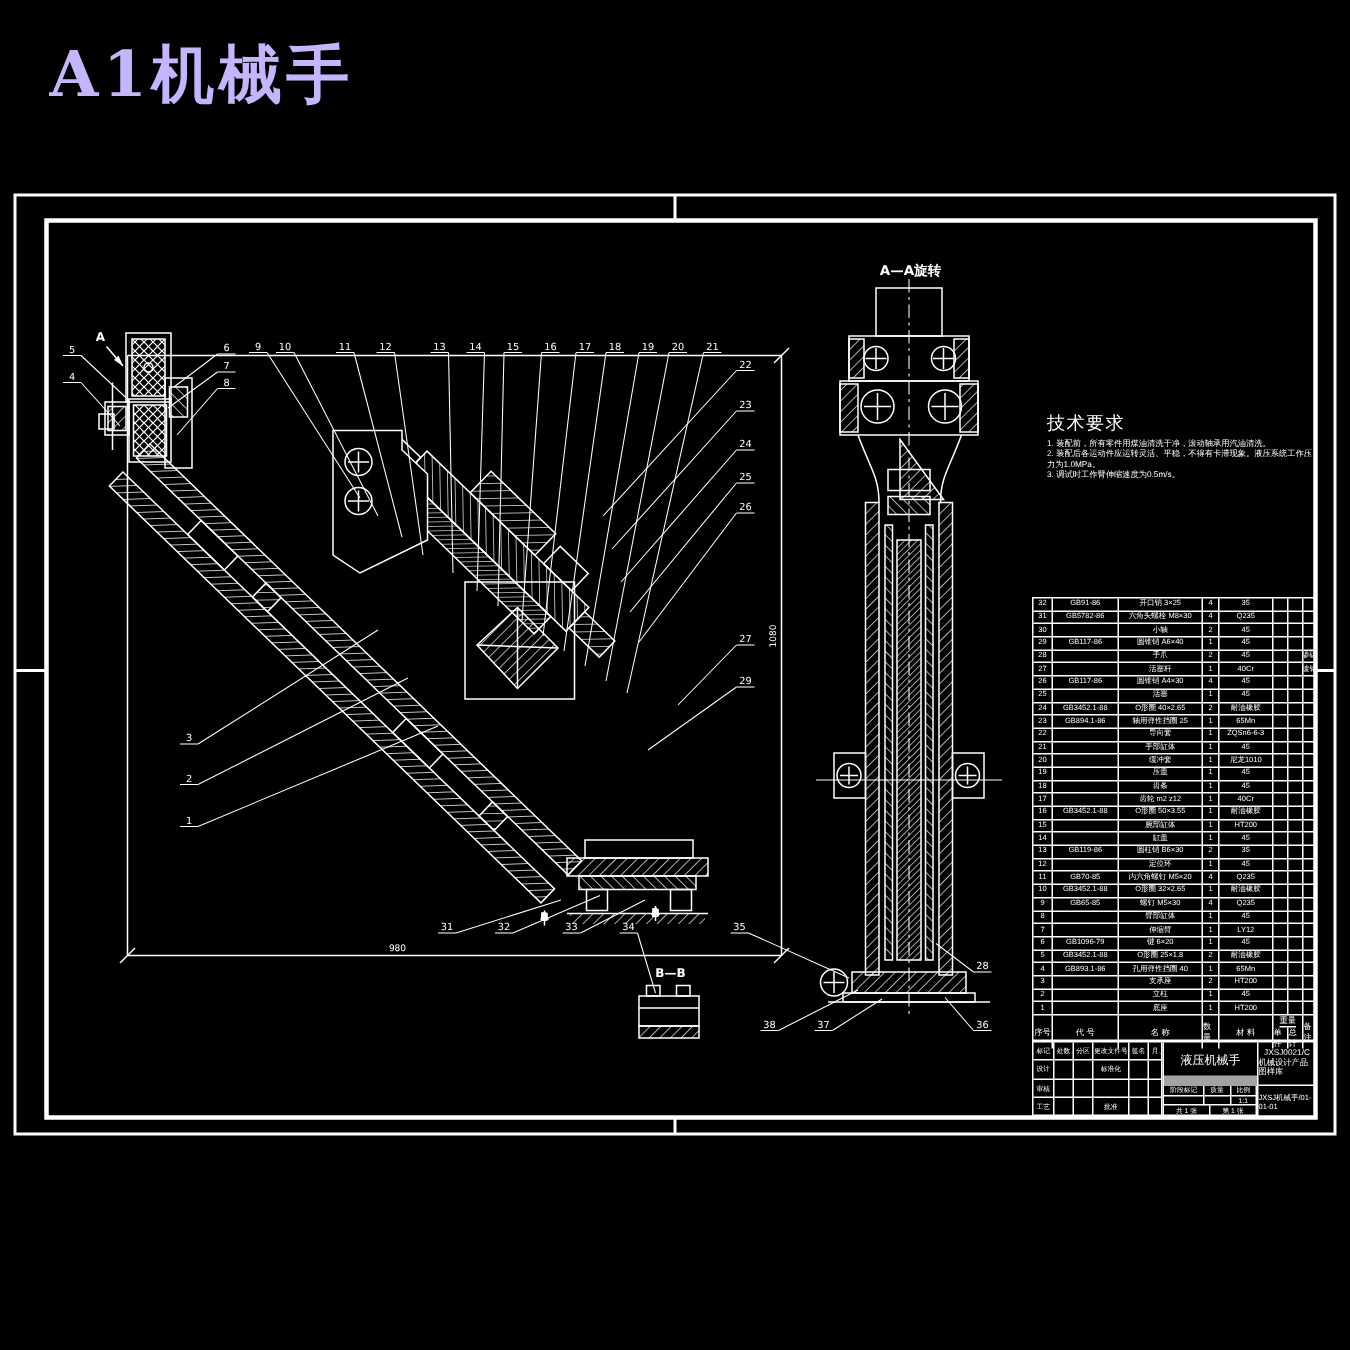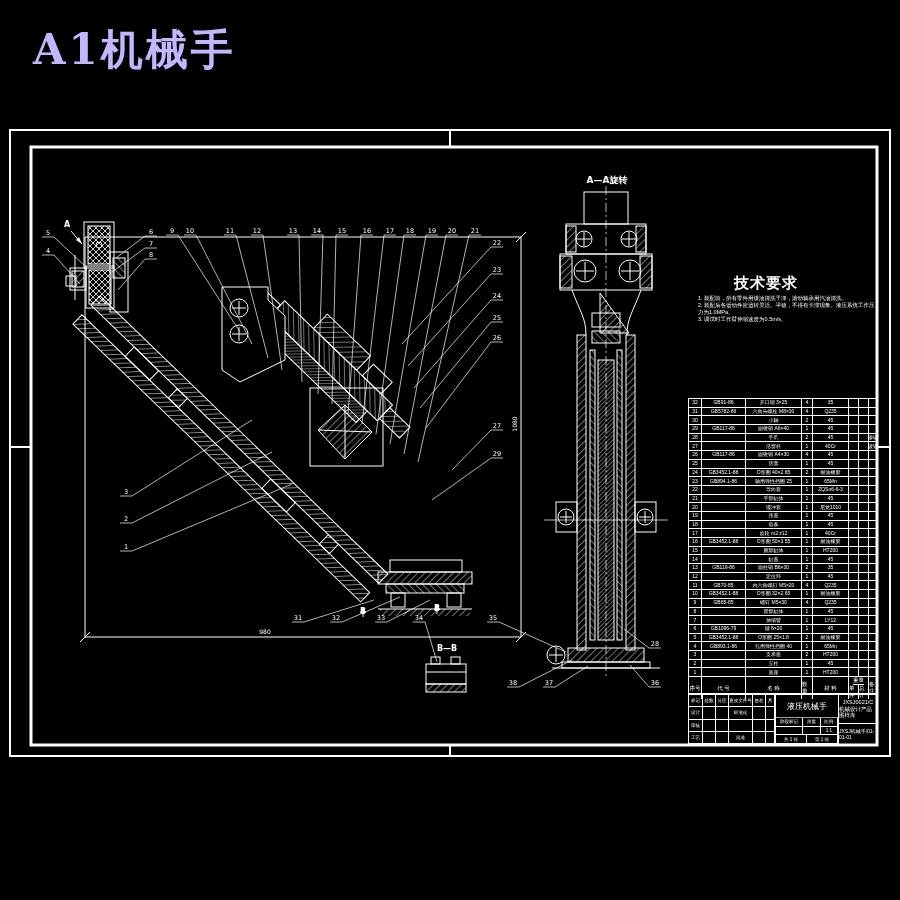--- a/index.html
+++ b/index.html
@@ -6,21 +6,21 @@
   body{position:relative;font-family:"Liberation Sans",sans-serif;color:#fff;}
   .page-title{position:absolute;left:33px;top:22px;font-family:"DejaVu Serif",serif;
     font-weight:bold;font-size:42px;letter-spacing:3px;}
   svg{position:absolute;left:0;top:0;}
   svg text{fill:#fff;font-family:"DejaVu Sans",sans-serif;}
   .callout-text{font-size:6.5px;}
   .dim-text{font-size:6px;}
   .view-label{font-weight:bold;}
   
   .techreq{position:absolute;left:698px;top:274px;width:182px;}
-  .techreq-heading{font-size:15px;font-weight:bold;letter-spacing:1px;margin-bottom:2px;margin-left:36px;}
+  .techreq-heading{font-size:12px;font-weight:normal;letter-spacing:1px;margin-bottom:2px;}
   .techreq-item{font-size:5.5px;line-height:1.25;}
   
   .bom{position:absolute;left:688px;top:398px;width:190px;height:296px;
     border:1px solid #fff;display:flex;flex-direction:column;font-size:5px;box-sizing:border-box;}
   .bom-rows{flex:1;display:flex;flex-direction:column;}
   .bom-row{flex:1;display:grid;grid-template-columns:13px 44px 56px 11px 36px 10px 10px 1fr;}
   .bom-cell{border-right:1px solid #fff;border-bottom:1px solid #fff;overflow:hidden;
     white-space:nowrap;display:flex;align-items:center;justify-content:center;line-height:1;}
   .bom-cell:last-child{border-right:none;}
   .bom-header{display:grid;grid-template-columns:13px 44px 56px 11px 36px 20px 1fr;height:16px;font-size:5.5px;}
@@ -32,21 +32,21 @@
   .bom-weight .wt-bot div{flex:1;display:flex;align-items:center;justify-content:center;}
   .bom-weight .wt-bot div:first-child{border-right:1px solid #fff;}
   
   .tblock{position:absolute;left:688px;top:694px;width:190px;height:51px;border:1px solid #fff;
     display:flex;font-size:4.5px;box-sizing:border-box;}
   .tb-left{width:86px;display:flex;flex-direction:column;border-right:1px solid #fff;}
   .tb-lrow{flex:1;display:flex;}
   .tb-lrow>div{border-right:1px solid #fff;border-bottom:1px solid #fff;display:flex;
     align-items:center;justify-content:center;overflow:hidden;white-space:nowrap;}
   .tb-mid{width:62px;display:flex;flex-direction:column;border-right:1px solid #fff;}
-  .tb-title{height:22px;display:flex;align-items:center;justify-content:center;font-size:8px;border-bottom:1px solid #a3a3a3;text-align:right;}
+  .tb-title{height:22px;display:flex;align-items:center;justify-content:center;font-size:8px;border-bottom:7px solid #a3a3a3;text-align:right;}
   .tb-mrow{flex:1;display:flex;}
   .tb-mrow>div{border-right:1px solid #fff;border-bottom:1px solid #fff;flex:1;display:flex;
     align-items:center;justify-content:center;overflow:hidden;white-space:nowrap;}
   .tb-right{flex:1;display:flex;flex-direction:column;}
   .tb-org{height:28px;border-bottom:1px solid #fff;display:flex;flex-direction:column;
     align-items:center;justify-content:center;font-size:5.5px;line-height:1.2;}
   .tb-no{flex:1;display:flex;align-items:center;justify-content:center;font-size:5px;}
 </style>
 </head>
 <body>

